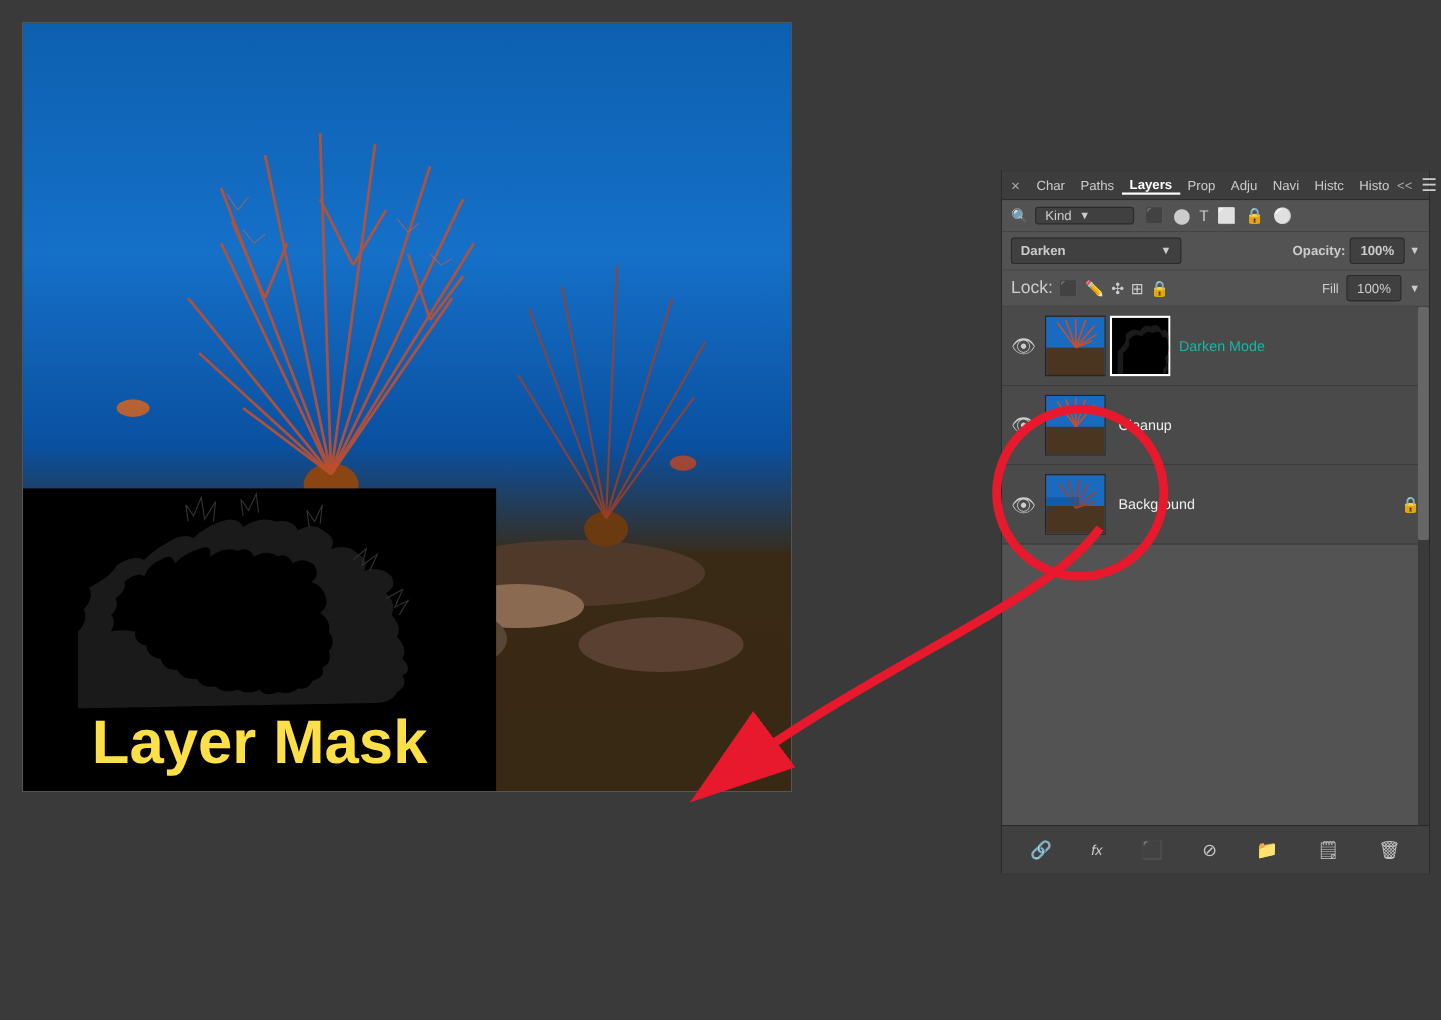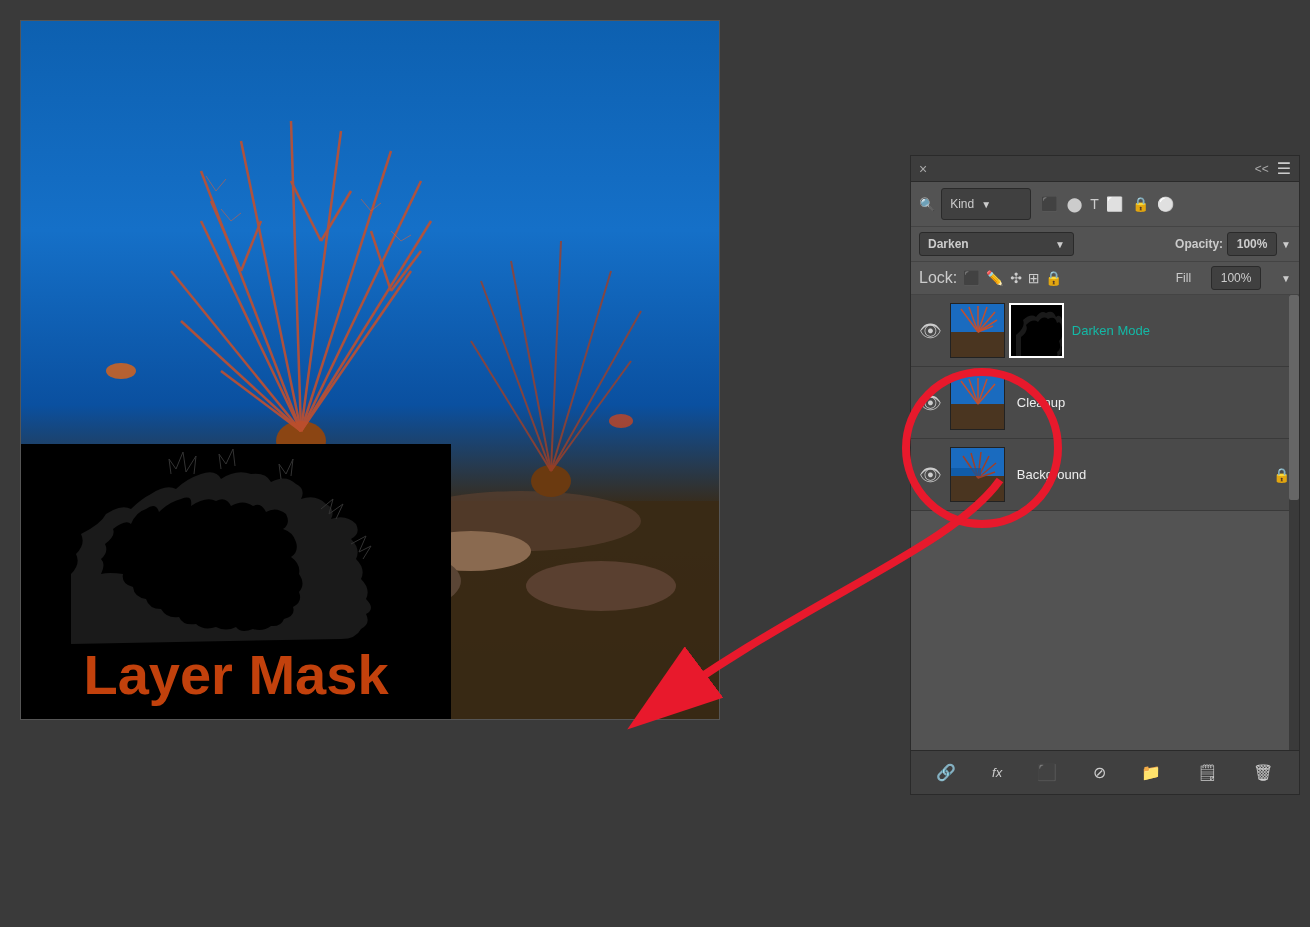--- a/index.html
+++ b/index.html
@@ -92,35 +92,45 @@
       <path d="M50,200 L50,130 Q60,120 55,110 Q65,100 60,90 Q80,80 85,70 Q100,60 110,65 Q120,55 130,50 Q145,40 155,45 Q165,35 180,30 Q195,25 200,35 Q215,25 230,30 Q245,28 250,38 Q265,30 275,40 Q285,45 280,55 Q295,50 305,60 Q315,65 310,75 Q325,70 335,80 Q340,90 330,95 Q340,105 335,115 Q345,125 340,135 Q350,145 345,155 Q355,165 345,170 Q350,180 340,185 Q335,195 320,195 L50,200 Z" fill="#1a1a1a"></path>
 
       <path d="M80,130 Q85,120 80,115 Q88,108 84,100 Q95,92 92,85 Q105,75 110,80 Q115,68 125,65 Q135,58 138,68 Q148,58 160,55 Q172,50 170,62 Q185,52 195,57 Q205,52 210,62 Q222,55 232,62 Q240,58 245,68 Q255,62 265,70 Q270,80 262,85 Q272,88 275,98 Q278,108 270,113 Q280,120 278,130 Q285,140 278,148 Q282,158 272,163 Q275,172 263,175 Q260,183 250,182 Q242,188 232,185 Q220,190 215,183 Q205,188 195,183 Q183,187 175,180 Q162,182 158,173 Q146,175 140,165 Q128,165 125,155 Q113,153 112,143 Q100,140 102,130 Q88,128 80,130 Z" fill="#000"></path>
 
       <path d="M150,30 L148,15 L155,25 L162,8 L165,28 L175,12 L173,30" stroke="#333" stroke-width="1" fill="none"></path>
       <path d="M200,25 L198,10 L205,20 L212,5 L214,22" stroke="#333" stroke-width="1" fill="none"></path>
       <path d="M260,35 L258,20 L265,30 L272,15 L270,32" stroke="#333" stroke-width="1" fill="none"></path>
       <path d="M300,65 L312,55 L308,70 L322,60 L315,75" stroke="#333" stroke-width="1" fill="none"></path>
       <path d="M330,100 L345,92 L338,108 L350,102 L342,115" stroke="#333" stroke-width="1" fill="none"></path>
     </svg>
-    <div style="position:absolute;bottom:12px;left:50%;transform:translateX(-50%);font-size:56px;font-weight:900;color:#c2410c;white-space:nowrap;font-family:Arial,sans-serif;text-shadow:1px 1px 3px rgba(0,0,0,0.5);">Layer Mask</div>
+    <div style="position:absolute;bottom:12px;left:50%;transform:translateX(-50%);font-size:56px;font-weight:900;color:#fde047;white-space:nowrap;font-family:Arial,sans-serif;text-shadow:1px 1px 3px rgba(0,0,0,0.5);">Layer Mask</div>
   </div>
 </div>
 
 <div style="position:absolute;top:155px;right:10px;width:390px;height:640px;background:#535353;border:1px solid #2a2a2a;display:flex;flex-direction:column;">
 
   <div style="background:#3d3d3d;display:flex;align-items:center;height:26px;padding:0 8px;border-bottom:1px solid #2a2a2a;">
     <span style="color:#aaa;font-size:14px;margin-right:8px;cursor:pointer;">×</span>
+    <div style="display:flex;align-items:stretch;flex:1;gap:0;">
+      <span style="padding:0 7px;font-size:12px;color:#ccc;display:flex;align-items:center;cursor:pointer;">Char</span>
+      <span style="padding:0 7px;font-size:12px;color:#ccc;display:flex;align-items:center;cursor:pointer;">Paths</span>
+      <span style="padding:0 7px;font-size:12px;color:#fff;font-weight:bold;display:flex;align-items:center;cursor:pointer;border-bottom:2px solid #fff;">Layers</span>
+      <span style="padding:0 7px;font-size:12px;color:#ccc;display:flex;align-items:center;cursor:pointer;">Prop</span>
+      <span style="padding:0 7px;font-size:12px;color:#ccc;display:flex;align-items:center;cursor:pointer;">Adju</span>
+      <span style="padding:0 7px;font-size:12px;color:#ccc;display:flex;align-items:center;cursor:pointer;">Navi</span>
+      <span style="padding:0 7px;font-size:12px;color:#ccc;display:flex;align-items:center;cursor:pointer;">Histc</span>
+      <span style="padding:0 7px;font-size:12px;color:#ccc;display:flex;align-items:center;cursor:pointer;">Histo</span>
+    </div>
     <span style="color:#aaa;font-size:12px;margin-left:auto;cursor:pointer;">&lt;&lt;</span>
     <span style="color:#ccc;font-size:16px;margin-left:8px;cursor:pointer;">☰</span>
   </div>
 
   <div style="padding:6px 8px;display:flex;align-items:center;gap:6px;border-bottom:1px solid #444;background:#535353;">
     <span style="color:#aaa;font-size:13px;">🔍</span>
-    <div style="display:flex;align-items:center;background:#404040;border:1px solid #2a2a2a;border-radius:3px;padding:2px 8px;color:#ccc;font-size:12px;gap:3px;cursor:pointer;height:32px;min-width:90px;">
+    <div style="display:flex;align-items:center;background:#404040;border:1px solid #2a2a2a;border-radius:3px;padding:2px 8px;color:#ccc;font-size:12px;gap:3px;cursor:pointer;height:16px;min-width:90px;">
       <span>Kind</span>
       <span style="margin-left:4px;font-size:10px;">▼</span>
     </div>
     <div style="display:flex;gap:8px;margin-left:4px;">
       <span style="color:#ccc;font-size:14px;cursor:pointer;">⬛</span>
       <span style="color:#ccc;font-size:14px;cursor:pointer;">⬤</span>
       <span style="color:#ccc;font-size:14px;cursor:pointer;">T</span>
       <span style="color:#ccc;font-size:14px;cursor:pointer;">⬜</span>
       <span style="color:#ccc;font-size:14px;cursor:pointer;">🔒</span>
       <span style="color:#ccc;font-size:14px;cursor:pointer;">⚪</span>
@@ -141,21 +151,21 @@
     </div>
   </div>
 
   <div style="padding:4px 8px;display:flex;align-items:center;gap:6px;border-bottom:1px solid #444;background:#535353;">
     <span style="color:#ccc;font-size:16px;">Lock:</span>
     <span style="color:#ccc;font-size:14px;cursor:pointer;">⬛</span>
     <span style="color:#ccc;font-size:14px;cursor:pointer;">✏️</span>
     <span style="color:#ccc;font-size:14px;cursor:pointer;">✣</span>
     <span style="color:#ccc;font-size:14px;cursor:pointer;">⊞</span>
     <span style="color:#ccc;font-size:14px;cursor:pointer;">🔒</span>
-    <div style="margin-left:auto;display:flex;align-items:center;gap:20px;">
+    <div style="margin-left:auto;display:flex;align-items:center;gap:7px;">
       <span style="color:#ccc;font-size:12px;">Fill</span>
       <div style="background:#404040;border:1px solid #2a2a2a;border-radius:3px;padding:2px 4px;color:#ccc;font-size:12px;height:24px;width:50px;display:flex;align-items:center;justify-content:center;">
         <span>100%</span>
       </div>
       <span style="color:#ccc;font-size:10px;cursor:pointer;">▼</span>
     </div>
   </div>
 
   <div style="flex:1;overflow:hidden;position:relative;">
 

